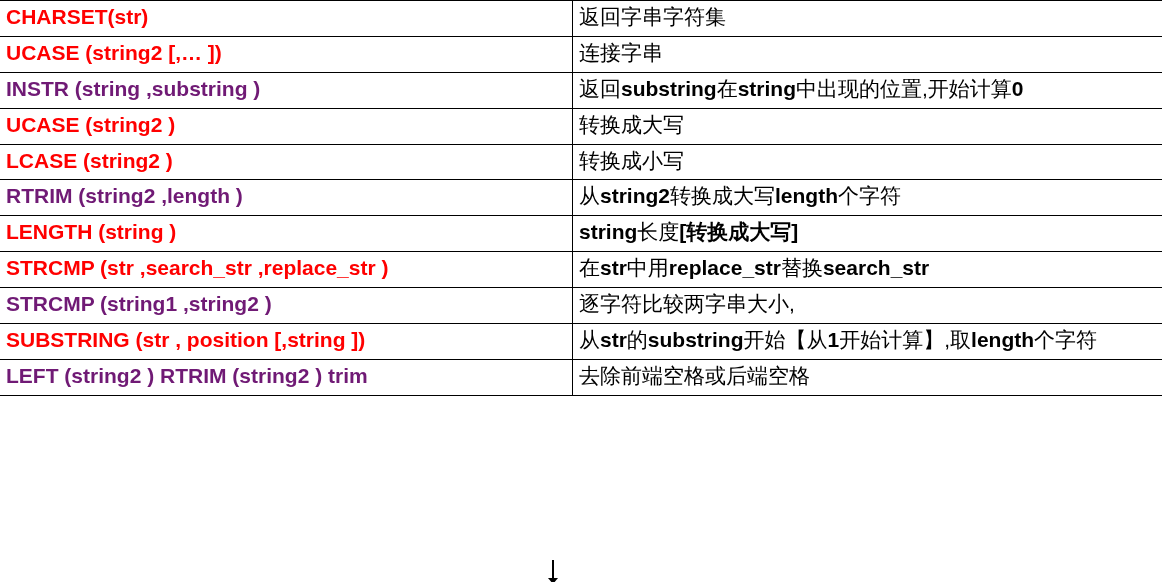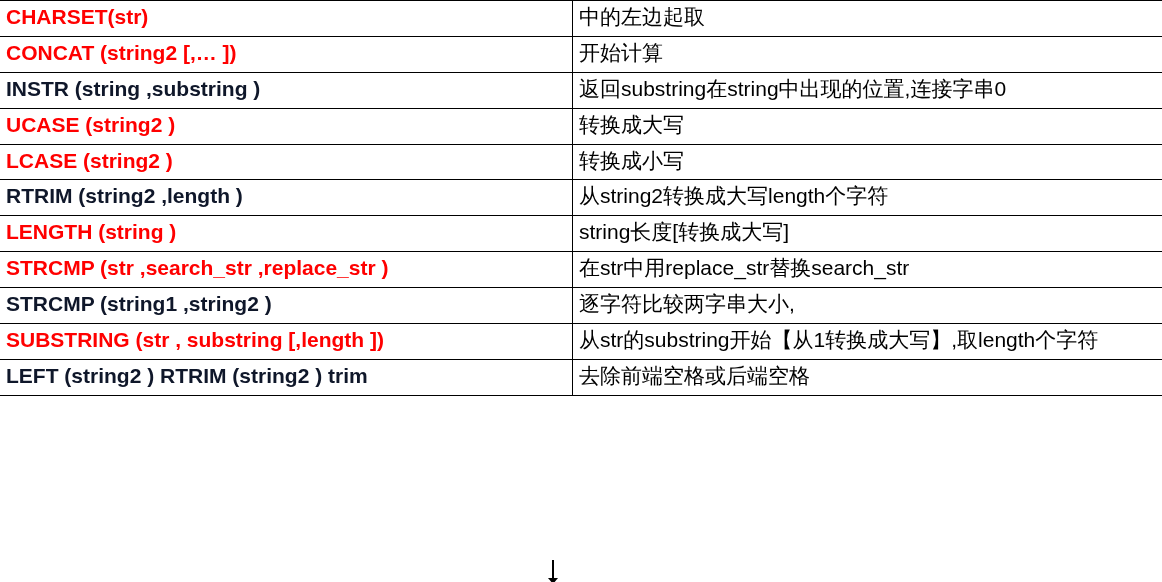--- a/index.html
+++ b/index.html
@@ -31,28 +31,28 @@
     border-right: 1px solid #000000;
     font-weight: bold;
   }
   .col-desc {
     width: 602px;
   }
   .red {
     color: #ff0000;
   }
   .black {
-    color: #0f172a;
+    color: #701a75;
   }
   .desc {
     color: #000000;
     font-weight: normal;
   }
   .desc .bolded {
-    font-weight: normal;
+    font-weight: bold;
   }
   .cursor {
     position: absolute;
     left: 552px;
     top: 560px;
     width: 2px;
     height: 22px;
     background: #000000;
   }
   .cursor:after {
@@ -67,29 +67,29 @@
     border-top: 6px solid #000000;
   }
 </style>
 </head>
 <body>
 
 <table class="table">
   <tbody>
     <tr>
       <td class="col-func red">CHARSET(str)</td>
-      <td class="col-desc desc"><span>中的左边起取</span></td>
+      <td class="col-desc desc"><span>返回字串字符集</span></td>
     </tr>
     <tr>
-      <td class="col-func red">CONCAT (string2  [,… ])</td>
-      <td class="col-desc desc"><span>开始计算</span></td>
+      <td class="col-func red">UCASE (string2  [,… ])</td>
+      <td class="col-desc desc"><span>连接字串</span></td>
     </tr>
     <tr>
       <td class="col-func black">INSTR (string ,substring )</td>
-      <td class="col-desc desc"><span><span>返回</span><span class="bolded">substring</span><span>在</span><span class="bolded">string</span><span>中出现的位置,连接字串</span><span class="bolded">0</span></span></td>
+      <td class="col-desc desc"><span><span>返回</span><span class="bolded">substring</span><span>在</span><span class="bolded">string</span><span>中出现的位置,开始计算</span><span class="bolded">0</span></span></td>
     </tr>
     <tr>
       <td class="col-func red">UCASE (string2 )</td>
       <td class="col-desc desc"><span>转换成大写</span></td>
     </tr>
     <tr>
       <td class="col-func red">LCASE (string2 )</td>
       <td class="col-desc desc"><span>转换成小写</span></td>
     </tr>
     <tr>
@@ -102,22 +102,22 @@
     </tr>
     <tr>
       <td class="col-func red">STRCMP (str ,search_str ,replace_str )</td>
       <td class="col-desc desc"><span><span>在</span><span class="bolded">str</span><span>中用</span><span class="bolded">replace_str</span><span>替换</span><span class="bolded">search_str</span></span></td>
     </tr>
     <tr>
       <td class="col-func black">STRCMP (string1 ,string2 )</td>
       <td class="col-desc desc"><span>逐字符比较两字串大小,</span></td>
     </tr>
     <tr>
-      <td class="col-func red">SUBSTRING (str , substring  [,length ])</td>
-      <td class="col-desc desc"><span><span>从</span><span class="bolded">str</span><span>的</span><span class="bolded">substring</span><span>开始【从</span><span class="bolded">1</span><span>转换成大写】,取</span><span class="bolded">length</span><span>个字符</span></span></td>
+      <td class="col-func red">SUBSTRING (str , position  [,string ])</td>
+      <td class="col-desc desc"><span><span>从</span><span class="bolded">str</span><span>的</span><span class="bolded">substring</span><span>开始【从</span><span class="bolded">1</span><span>开始计算】,取</span><span class="bolded">length</span><span>个字符</span></span></td>
     </tr>
     <tr>
       <td class="col-func black">LEFT (string2 ) RTRIM (string2 ) trim</td>
       <td class="col-desc desc"><span>去除前端空格或后端空格</span></td>
     </tr>
   </tbody>
 </table>
 
 <div class="cursor"></div>
 

